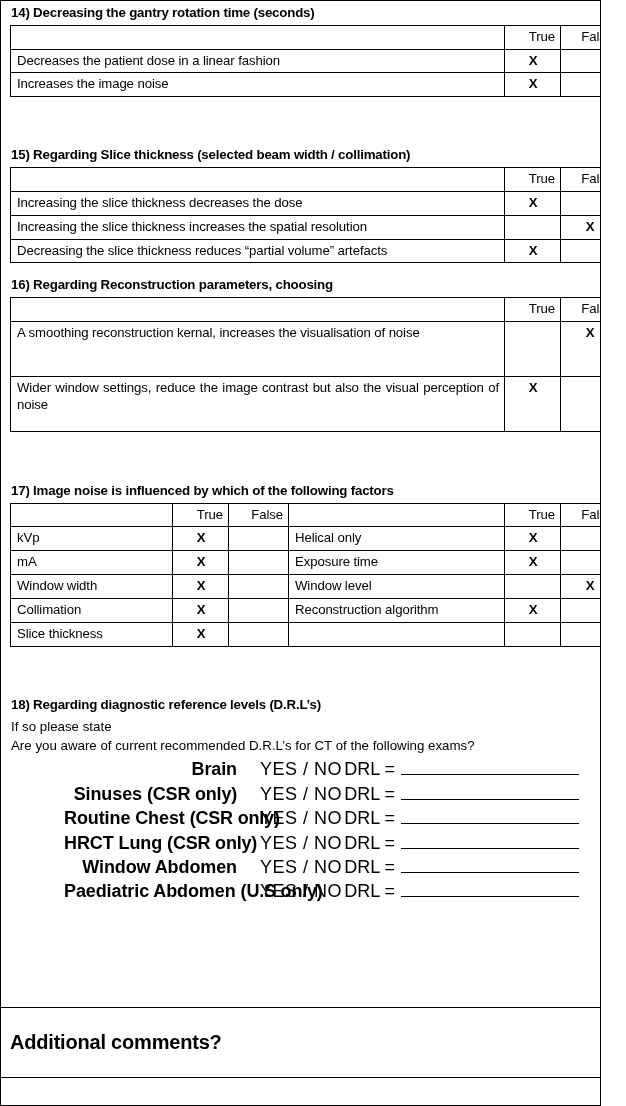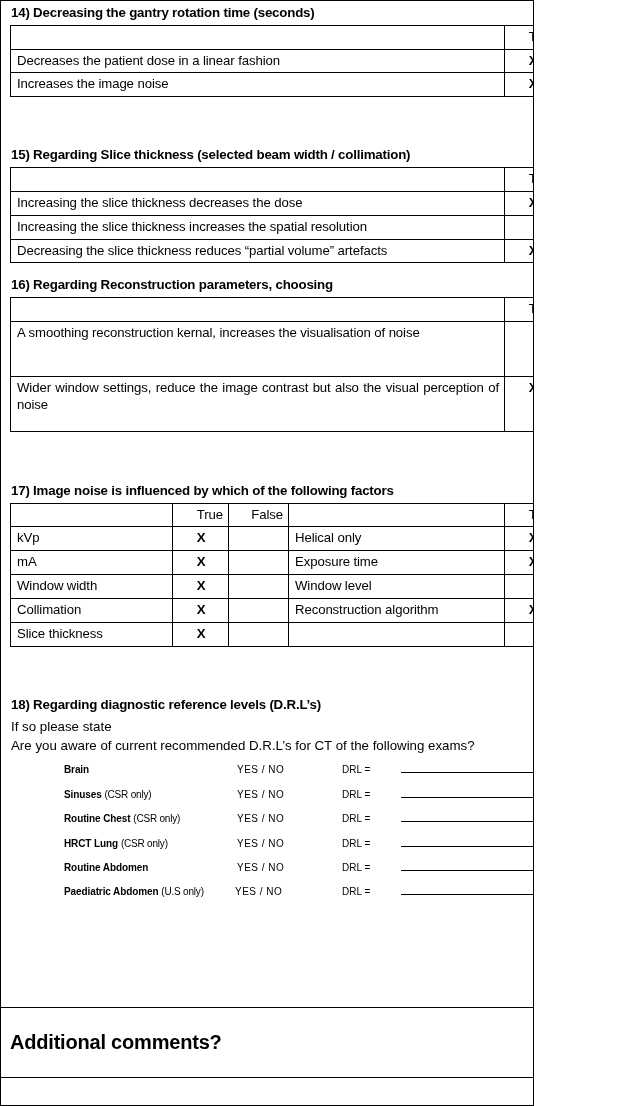--- a/index.html
+++ b/index.html
@@ -6,21 +6,21 @@
     margin: 0;
     padding: 0;
     background: #ffffff;
   }
   body {
     font-family: "Liberation Sans", sans-serif;
     color: #000000;
   }
   #page {
     position: relative;
-    width: 534px;
+    width: 601px;
     height: 1106px;
     box-sizing: border-box;
     border: 1.5px solid #000000;
     background: #ffffff;
     overflow: hidden;
   }
   .content {
     position: absolute;
     left: 0; top: 0;
     width: 622px;
@@ -82,30 +82,31 @@
     white-space: nowrap;
   }
   .drl-list {
     margin-top: 3px;
   }
   .drl-row {
     display: flex;
     align-items: baseline;
     height: 24.4px;
     white-space: nowrap;
-    font-size: 10px;
+    font-size: 18px;
+    text-align: right;
   }
   .drl-name {
     width: 227px;
     padding-left: 54px;
     box-sizing: border-box;
     overflow: visible;
   }
   .drl-name b { font-weight: bold; letter-spacing: -0.1px; }
-  .drl-name span.note { font-weight: normal; letter-spacing: -0.2px; }
+  .drl-name span.note { font-weight: bold; letter-spacing: -0.2px; }
   .drl-yesno {
     width: 105px;
     letter-spacing: 0.5px;
   }
   .drl-eq {
     width: 53px;
   }
   .drl-blank {
     flex: 1;
     border-bottom: 1.7px solid #000000;
@@ -340,21 +341,21 @@
             <b>HRCT Lung</b>
             <span class="note">(CSR only)</span>
           </div>
           <div class="drl-yesno">YES  /  NO</div>
           <div class="drl-eq">DRL =</div>
           <div class="drl-blank"></div>
         </div>
 
         <div class="drl-row">
           <div class="drl-name">
-            <b>Routine Abdomen</b>
+            <b>Window Abdomen</b>
             <span class="note"></span>
           </div>
           <div class="drl-yesno">YES  /  NO</div>
           <div class="drl-eq">DRL =</div>
           <div class="drl-blank"></div>
         </div>
 
         <div class="drl-row">
           <div class="drl-name" style="width:225px">
             <b>Paediatric Abdomen</b>

